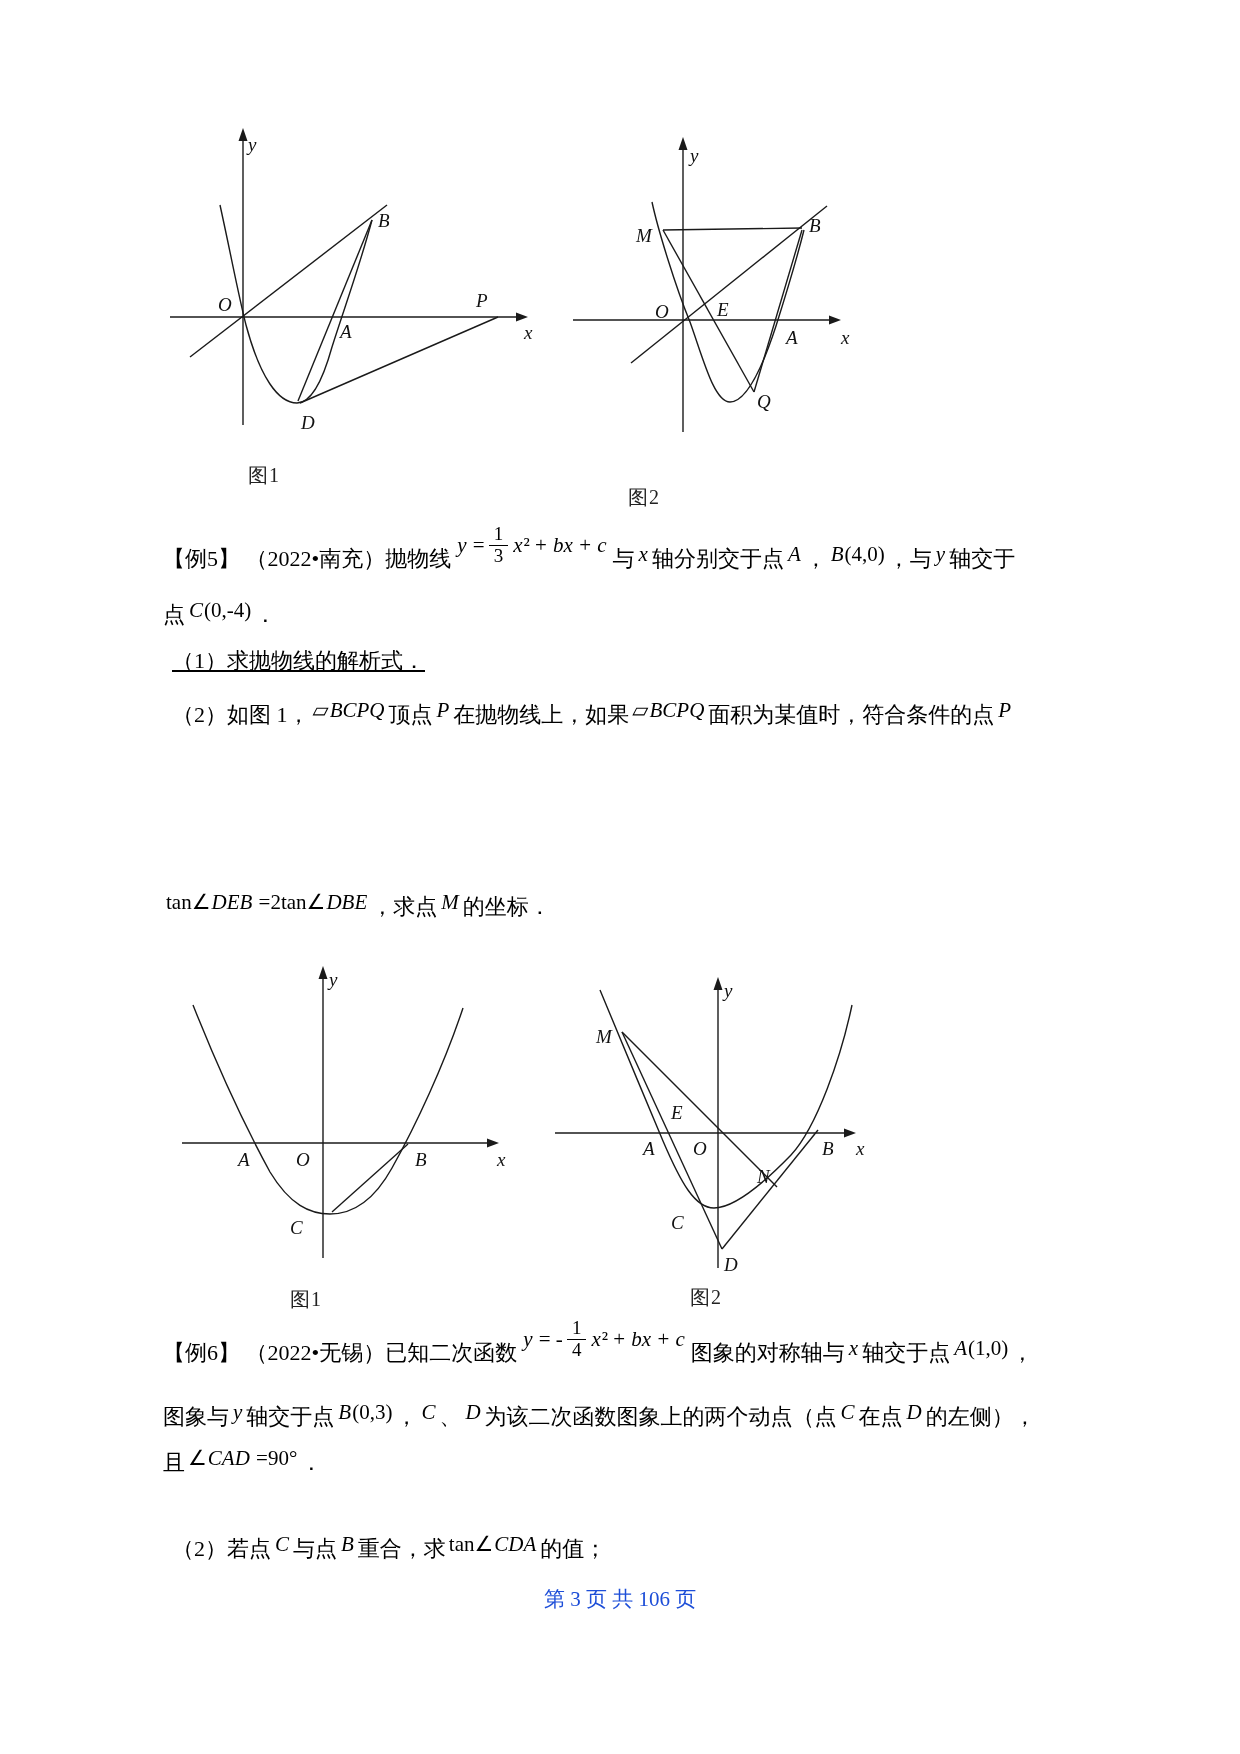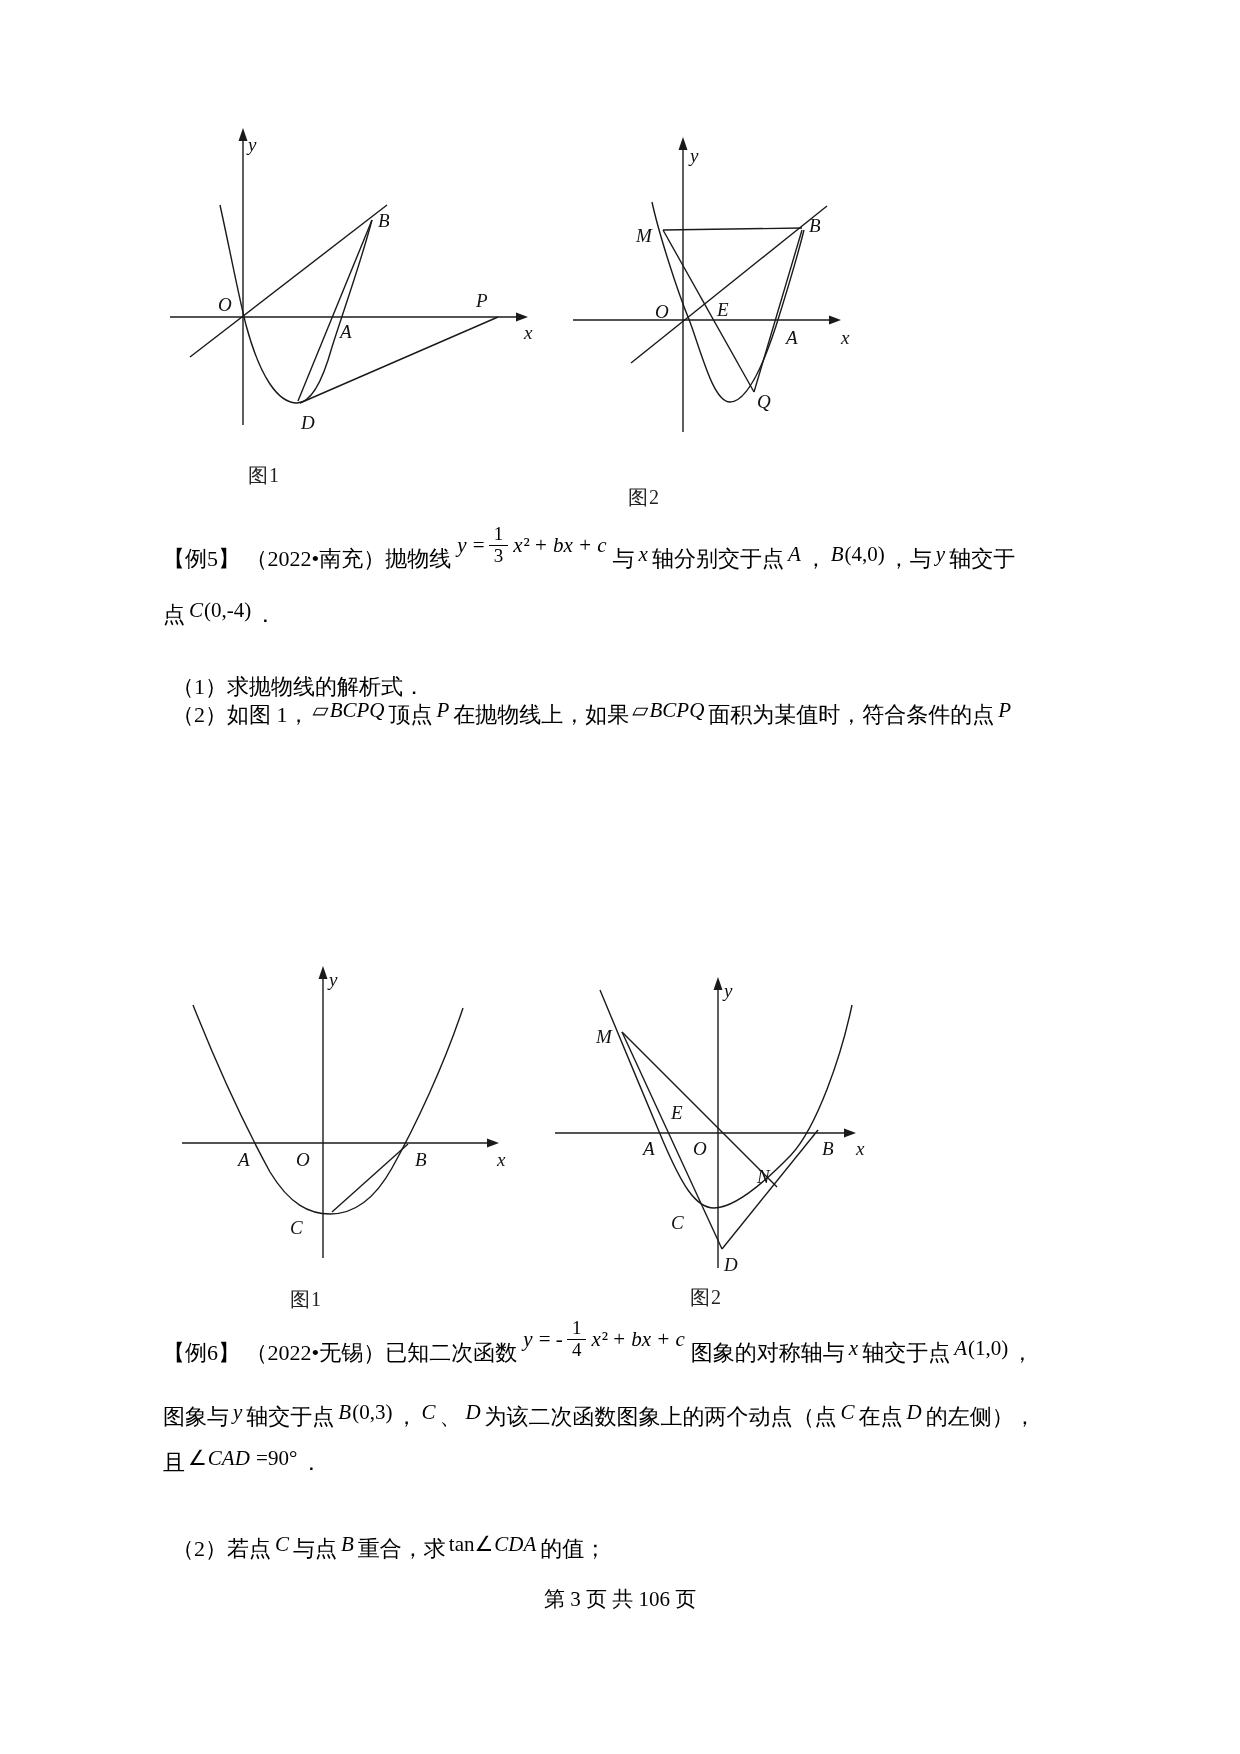--- a/index.html
+++ b/index.html
@@ -12,21 +12,21 @@
   .caption{position:absolute;font-size:20px;font-style:normal;color:#222;letter-spacing:1px;}
   .line{position:absolute;font-size:22px;line-height:30px;white-space:nowrap;color:#000;}
   .m{font-family:"Liberation Serif",serif;position:relative;top:-5px;font-size:21px;padding:0 3px;}
   .m i{font-style:italic;padding:0 1px;}
   .frac{display:inline-flex;align-items:center;position:relative;top:-14px;
         font-size:21px;padding:0 5px;vertical-align:baseline;}
   .frac i{font-style:italic;padding:0 1px;}
   .fs{display:inline-flex;flex-direction:column;align-items:center;margin:0 4px;
       font-size:19px;line-height:1.1;}
   .fnum{border-bottom:1.6px solid #000;padding:0 5px;}
-  .footer{position:absolute;width:100%;text-align:center;font-size:21px;color:#000000;}
+  .footer{position:absolute;width:100%;text-align:center;font-size:21px;color:#1d4ed8;}
   .stroke{stroke:#1a1a1a;stroke-width:1.4;fill:none;}
   .fillb{fill:#1a1a1a;stroke:none;}
 </style>
 </head>
 <body>
 
 <div id="page">
 
   <div class="fig" style="left:150px;top:125px;width:385px;height:315px;">
     <svg width="385" height="315" viewBox="0 0 385 315">
@@ -74,22 +74,23 @@
 
   <div class="line" style="left:163px;top:538px;">【例5】 （2022•南充）抛物线<span class="frac">
         <span><i>y</i> =</span>
         <span class="fs">
           <span class="fnum">1</span>
           <span>3</span>
         </span>
         <span><i>x</i>² + <i>bx</i> + <i>c</i></span>
       </span>与<span class="m"><i>x</i></span>轴分别交于点<span class="m"><i>A</i></span>，<span class="m"><i>B</i>(4,0)</span>，与<span class="m"><i>y</i></span>轴交于</div>
   <div class="line" style="left:163px;top:600px;">点<span class="m"><i>C</i>(0,-4)</span>．</div>
-  <div class="line" style="left:172px;top:672px;">（1）求抛物线的解析式．</div>
+  <div class="line" style="left:172px;top:646px;text-decoration:underline;">（1）求抛物线的解析式．</div>
   <div class="line" style="left:172px;top:700px;">（2）如图 1，<span class="m">▱<i>BCPQ</i></span>顶点<span class="m"><i>P</i></span>在抛物线上，如果<span class="m">▱<i>BCPQ</i></span>面积为某值时，符合条件的点<span class="m"><i>P</i></span></div>
+  <div class="line" style="left:163px;top:892px;"><span class="m"><span>tan</span>∠<i>DEB</i> =2<span>tan</span>∠<i>DBE</i></span>，求点<span class="m"><i>M</i></span>的坐标．</div>
 
   <div class="fig" style="left:160px;top:960px;width:345px;height:310px;">
     <svg width="345" height="310" viewBox="0 0 345 310">
       <line class="stroke" x1="163" y1="14" x2="163" y2="298"></line>
       <polygon class="fillb" points="163,6 158.5,19 167.5,19"></polygon>
       <line class="stroke" x1="22" y1="183" x2="332" y2="183"></line>
       <polygon class="fillb" points="339,183 327,178.5 327,187.5"></polygon>
       <path class="stroke" d="M33,45 C58,108 86,168 110,212 C130,245 150,254 170,254 C190,254 212,244 232,208 C256,165 284,105 303,48"></path>
       <line class="stroke" x1="248" y1="184" x2="172" y2="252"></line>
     </svg>

